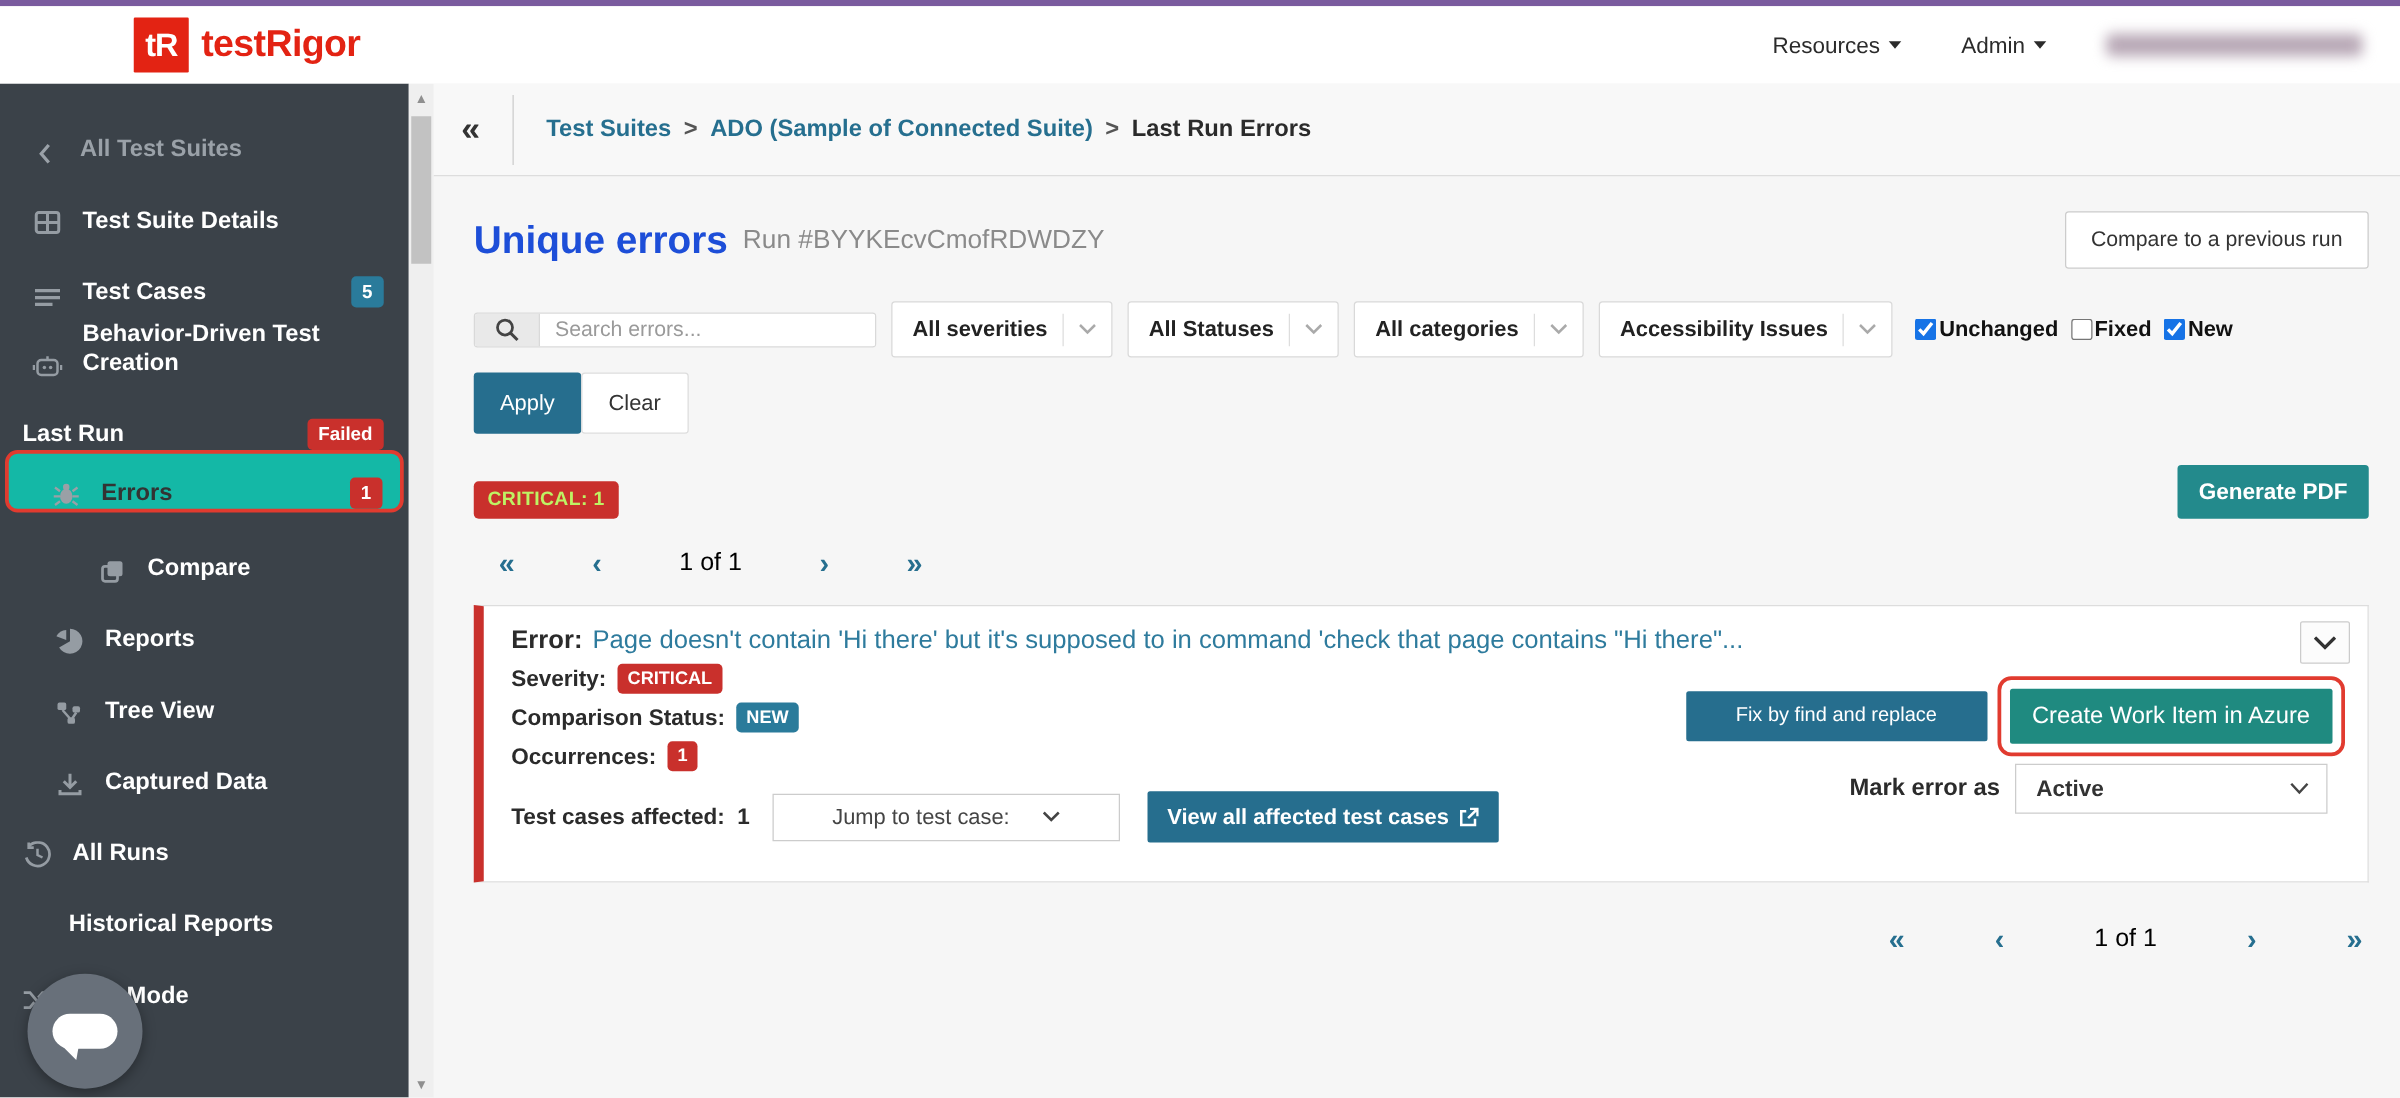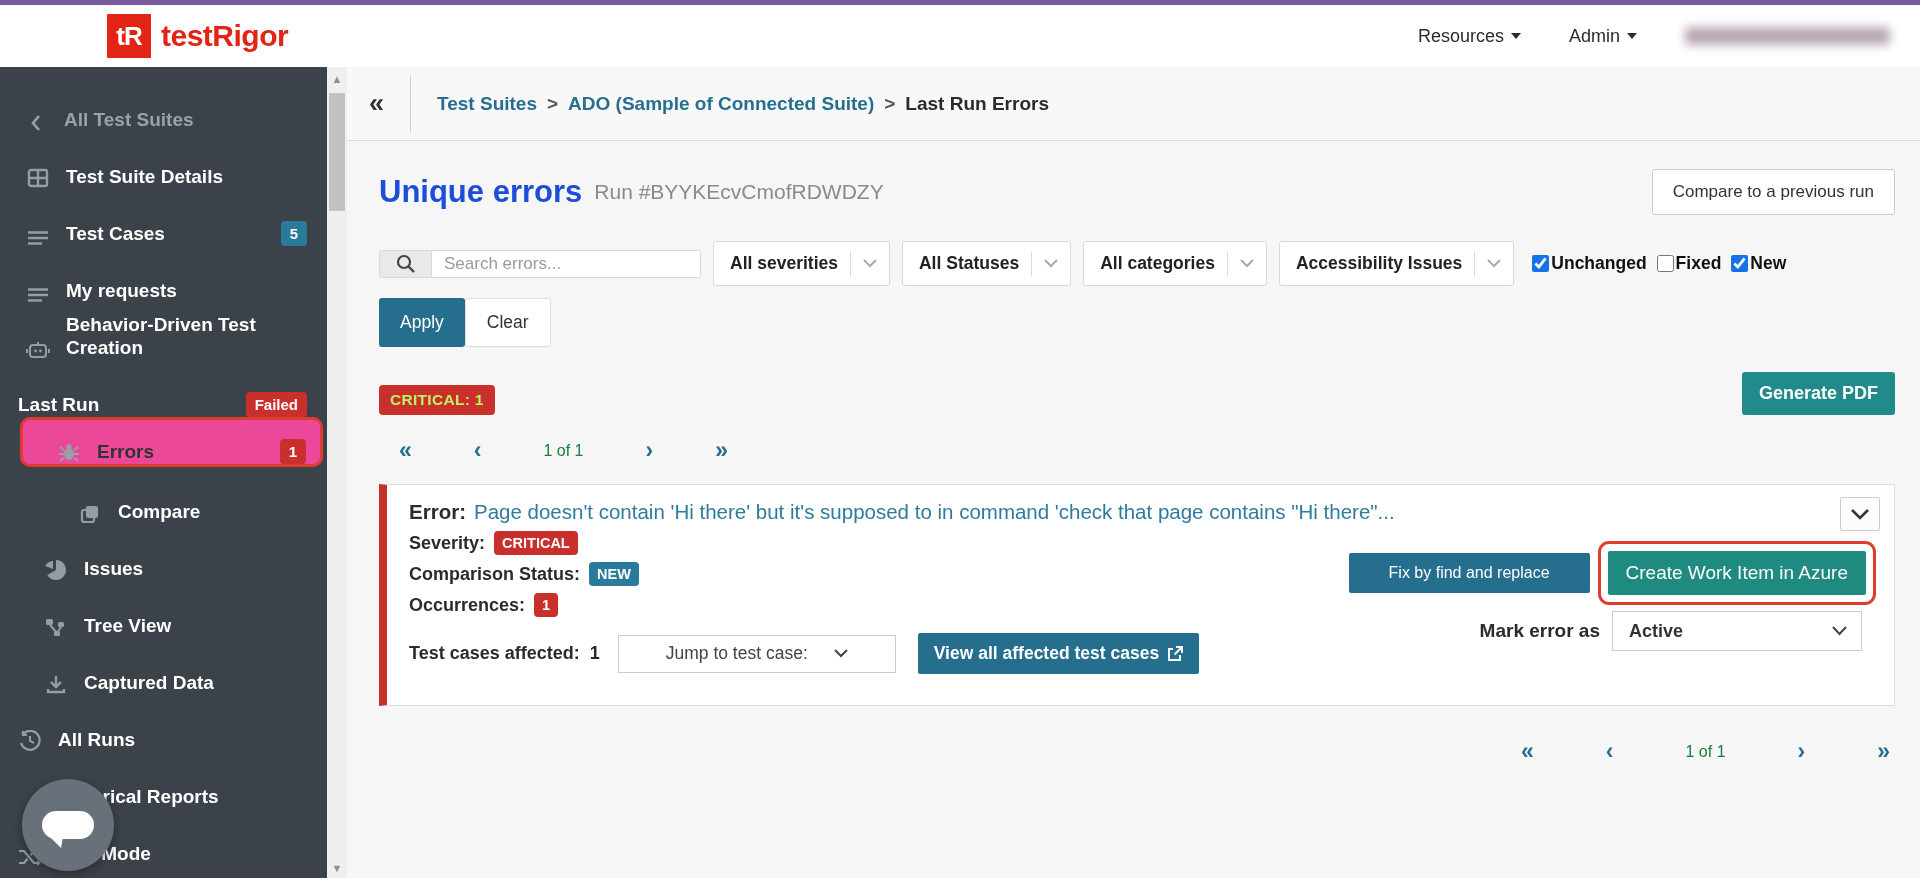--- a/index.html
+++ b/index.html
@@ -30,22 +30,22 @@
                font-size:19px; font-weight:bold; cursor:pointer; position:relative; }
   .side-item .ico { width:24px; display:flex; justify-content:center; color:#959ca3; flex:none; }
   .side-item .lbl { line-height:1.2; }
   .side-back { color:#9aa1a8; padding-left:24px; }
   .lvl1 { padding-left:18px; }
   .lvl3 { padding-left:78px; }
   .side-badge { position:absolute; right:20px; border-radius:4px; color:#fff; font-size:15px;
                 font-weight:bold; padding:4px 9px; }
   .badge-blue { background:var(--steel,#2a7b9b); }
   .badge-red  { background:var(--red,#c9302c); }
-  .side-selected { background:#ec4899; color:#333; border:3px solid var(--annotation,#e13b2f);
-                   border-radius:10px; margin:0 4px 0 20px; min-height:50px; padding-left:34px; }
+  .side-selected { background:#14b8a6; color:#333; border:3px solid var(--annotation,#e13b2f);
+                   border-radius:10px; margin:0 4px 0 4px; min-height:50px; padding-left:34px; }
   .side-selected .ico { color:#8d939a; }
   .side-selected .side-badge { right:14px; }
   .two-line { width:230px; }
 
   
   .chat-bubble { position:absolute; left:22px; top:712px; width:92px; height:92px; border-radius:50%;
                  background:#68707a; box-shadow:0 3px 10px rgba(0,0,0,.35); display:flex;
                  align-items:center; justify-content:center; z-index:5; cursor:pointer; }
   .chat-glyph { position:relative; width:52px; height:28px; background:#fff; border-radius:14px; }
   .chat-glyph:after { content:""; position:absolute; left:8px; bottom:-9px; width:0; height:0;
@@ -100,21 +100,21 @@
   .badge-row { display:flex; align-items:flex-end; margin:22px 25px 0 32px; }
   .crit-badge { background:var(--red,#c9302c); color:#bef264; font-weight:bold; font-size:15.5px;
                 border-radius:4px; padding:6px 11px; letter-spacing:.3px;margin-top:16px; }
   .btn-teal { background:var(--teal,#238a8c); color:#fff; border:none; border-radius:3px; font-size:18px;
               font-weight:bold; padding:11px 17px; cursor:pointer; margin-left:auto;
               font-family:"Liberation Sans",sans-serif; }
 
   .pager { display:flex; align-items:center; gap:62px; font-size:18px; color:#333; }
   .pager-top { margin:24px 0 0 52px; }
   .pager .pg { color:var(--link,#266f8f); font-size:23px; font-weight:bold; cursor:pointer; line-height:1; }
-  .pager .pg-label { color:#15803d; font-size:16px; }
+  .pager .pg-label { color:#000000; font-size:20px; }
   .pager-bottom { justify-content:flex-end; margin:34px 30px 0 0; gap:72px; }
 
   
   .card { position:relative; margin:22px 25px 0 32px; background:#fff; border:1px solid #ddd;
           border-left:8px solid var(--red,#c9302c); padding:15px 18px 22px 22px; height:222px; }
   .card-title { display:flex; gap:8px; align-items:baseline; padding-right:70px; white-space:nowrap; }
   .err-label { font-size:20.5px; font-weight:bold; color:#2b2b2b; }
   .err-link { font-size:20.5px; color:#2e7b9d; cursor:pointer; overflow:hidden; text-overflow:ellipsis; }
   .card-collapse { position:absolute; top:12px; right:14px; width:40px; height:34px; background:#fcfcfc;
                    border:1px solid #ccc; border-radius:2px; display:flex; align-items:center;
@@ -193,28 +193,20 @@
     <div class="side-item">
       <span class="ico">
         <svg width="22" height="16" viewBox="0 0 22 16">
             <path d="M1 2.5h20 M1 8h20 M1 13.5h14" stroke="#959ca3" stroke-width="2.6"></path>
           </svg>
       </span>
       <span class="lbl">Test Cases</span>
       <span class="side-badge badge-blue">5</span>
     </div>
 
-    <div class="side-item">
-      <span class="ico">
-        <svg width="22" height="16" viewBox="0 0 22 16">
-            <path d="M1 2.5h20 M1 8h20 M1 13.5h14" stroke="#959ca3" stroke-width="2.6"></path>
-          </svg>
-      </span>
-      <span class="lbl">My requests</span>
-    </div>
 
     <div class="side-item">
       <span class="ico">
         <svg width="24" height="20" viewBox="0 0 24 20">
             <rect x="4" y="5" width="16" height="12" rx="3" stroke="#959ca3" stroke-width="2" fill="none"></rect>
             <circle cx="9.5" cy="11" r="1.4" fill="#959ca3"></circle>
             <circle cx="14.5" cy="11" r="1.4" fill="#959ca3"></circle>
             <path d="M1 9v4 M23 9v4 M12 5V2" stroke="#959ca3" stroke-width="2"></path>
           </svg>
       </span>
@@ -248,21 +240,21 @@
       <span class="lbl">Compare</span>
     </div>
 
     <div class="side-item" style="padding-left:44px">
       <span class="ico">
         <svg width="22" height="22" viewBox="0 0 22 22">
             <path d="M11 11 V1 A10 10 0 1 1 2.3 16 Z" fill="#959ca3"></path>
             <path d="M9 9 L1 6 A10 10 0 0 1 9 1 Z" fill="#959ca3" transform="translate(-1,1)"></path>
           </svg>
       </span>
-      <span class="lbl">Issues</span>
+      <span class="lbl">Reports</span>
     </div>
 
     <div class="side-item" style="padding-left:44px">
       <span class="ico">
         <svg width="22" height="20" viewBox="0 0 22 20">
             <rect x="1" y="1" width="7" height="6" rx="1.5" fill="#959ca3"></rect>
             <rect x="13" y="4" width="6" height="5" rx="1.5" fill="#959ca3"></rect>
             <rect x="9" y="13" width="6" height="5" rx="1.5" fill="#959ca3"></rect>
             <path d="M5 7 L12 15 M16 9 L12 15" stroke="#959ca3" stroke-width="2"></path>
           </svg>

